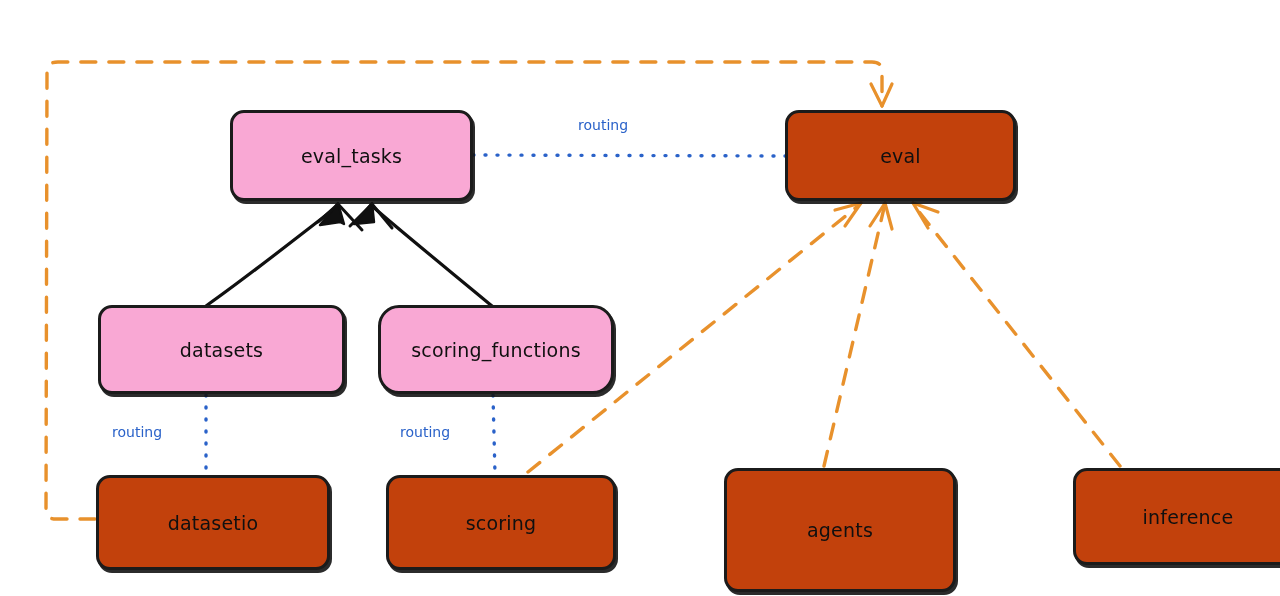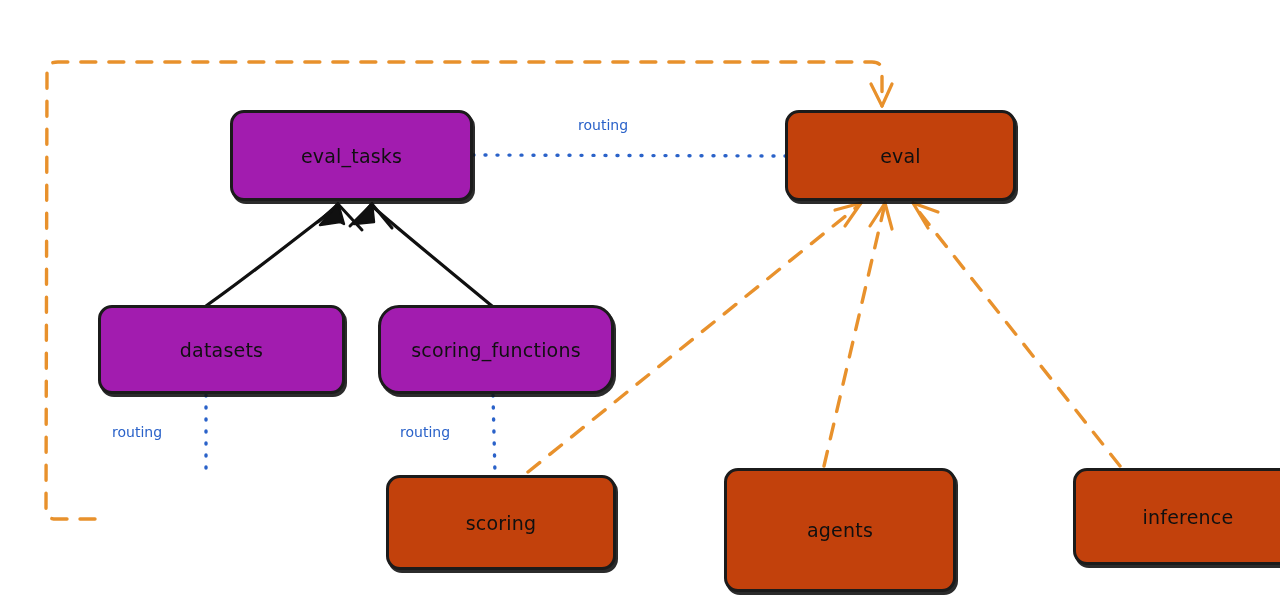--- a/index.html
+++ b/index.html
@@ -32,21 +32,21 @@
     border-radius: 14px;
     display: flex;
     align-items: center;
     justify-content: center;
     font-family: "DejaVu Sans", sans-serif;
     font-size: 19px;
     color: #101010;
     letter-spacing: 0.2px;
     box-shadow: 2px 3px 0 rgba(20,20,20,0.9);
   }
-  .node.blue  { background: #a21caf; justify-content: center; }
+  .node.blue  { background: #f9a8d4; justify-content: center; }
   .node.green { background: #c2410c; }
   .node-label {
     pointer-events: none;
     white-space: nowrap;
   }
   .edge-label {
     position: absolute;
     font-family: "DejaVu Sans", sans-serif;
     font-size: 14px;
     color: #2a62c9;
@@ -120,20 +120,23 @@
   </div>
 
   <div class="node blue" style="left:98px; top:305px; width:247px; height:89px;">
     <span class="node-label">datasets</span>
   </div>
 
   <div class="node blue" style="left:378px; top:305px; width:236px; height:89px;border-radius:21px;">
     <span class="node-label">scoring_functions</span>
   </div>
 
+  <div class="node green" style="left:96px; top:475px; width:234px; height:95px;">
+    <span class="node-label">datasetio</span>
+  </div>
 
   <div class="node green" style="left:386px; top:475px; width:230px; height:95px;justify-content:center;">
     <span class="node-label">scoring</span>
   </div>
 
   <div class="node green" style="left:724px; top:468px; width:232px; height:124px;">
     <span class="node-label">agents</span>
   </div>
 
   <div class="node green" style="left:1025px; top:468px; width:230px; height:97px;margin-left:48px;">

